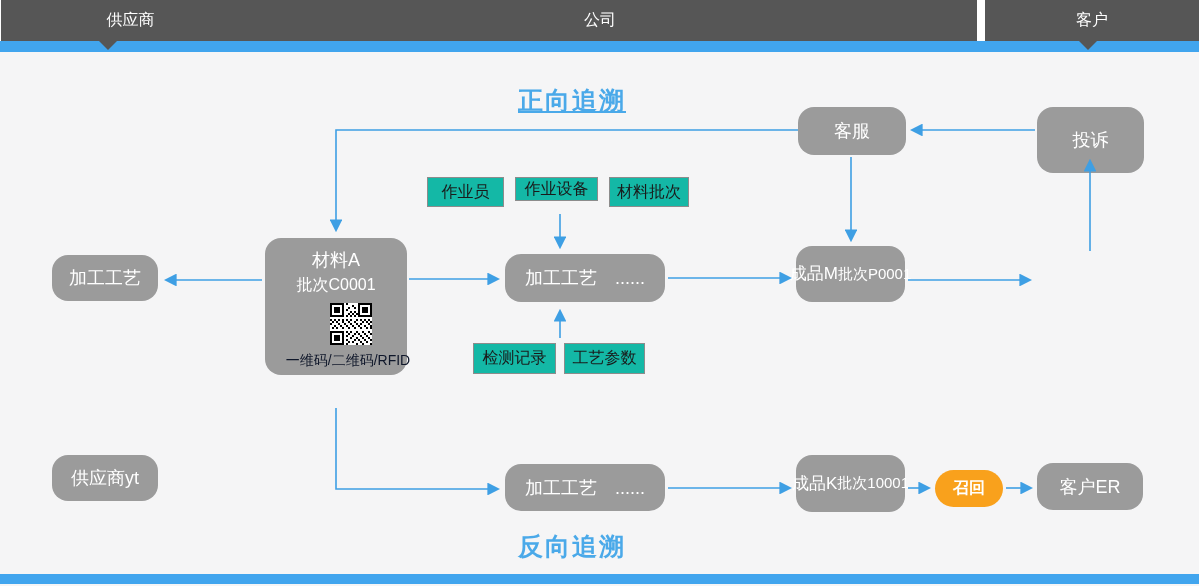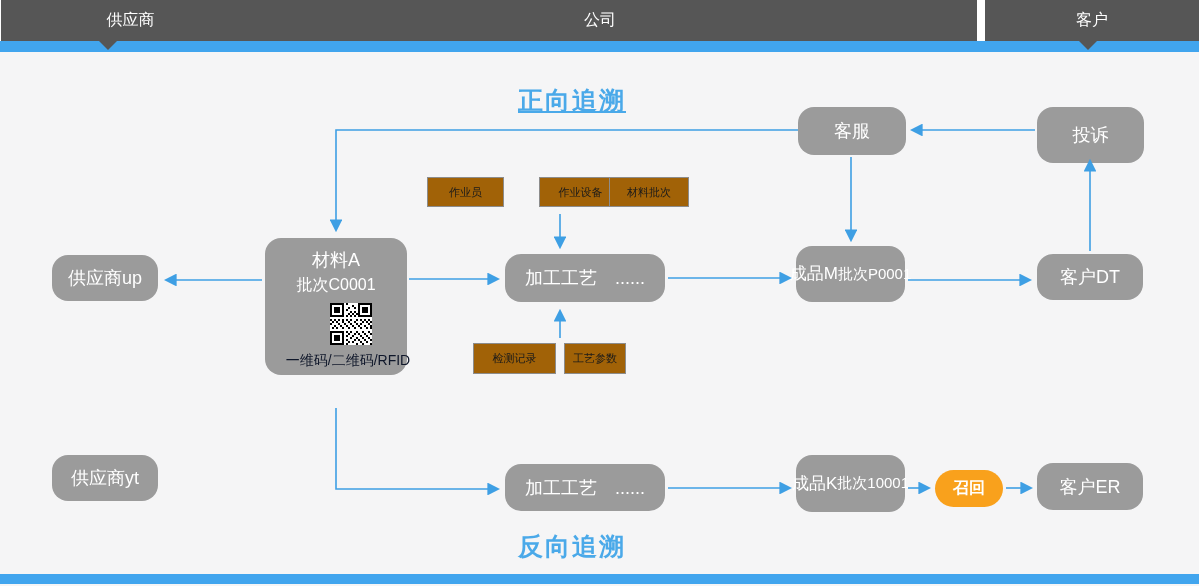--- a/index.html
+++ b/index.html
@@ -33,43 +33,43 @@
   #title-forward{left:452px;top:84px;text-decoration:underline;}
   #title-backward{left:452px;top:530px;}
   .gbox{
     position:absolute;background:var(--box_gray,#9B9B9B);color:#fff;
     display:flex;align-items:center;justify-content:center;
     font-size:18px;white-space:pre;text-align:center;border-radius:16px;
   }
   .stack{line-height:1.25;}
   .stack .sub{font-size:15px;}
   #n-kefu{left:798px;top:107px;width:108px;height:48px;}
-  #n-tousu{left:1037px;top:107px;width:107px;height:56px;}
+  #n-tousu{left:1037px;top:107px;width:107px;height:66px;}
   #n-supplier-up{left:52px;top:255px;width:106px;height:46px;}
   #n-material-a{left:265px;top:238px;width:142px;height:137px;flex-direction:column;justify-content:flex-start;padding-top:10px;box-sizing:border-box;}
   #n-material-a .mat-batch{font-size:16px;margin-top:3px;}
   #n-material-a .qr-wrap{margin-top:7px;line-height:0;}
   #n-material-a .mat-code{font-size:14px;color:#0f172a;margin-top:7px;margin-left:24px;}
   #n-process-1{left:505px;top:254px;width:160px;height:48px;}
   #n-product-m{left:796px;top:246px;width:109px;height:56px;font-size:17px;}
   #n-customer-dt{left:1037px;top:254px;width:106px;height:46px;}
   #n-supplier-yt{left:52px;top:455px;width:106px;height:46px;}
   #n-process-2{left:505px;top:464px;width:160px;height:47px;}
   #n-product-k{left:796px;top:455px;width:109px;height:57px;font-size:17px;}
   #n-customer-er{left:1037px;top:463px;width:106px;height:47px;}
   .wbox{
-    position:absolute;background:#a16207;border:1px solid var(--wbox_border,#8C8C8C);
-    color:#1a1a1a;display:flex;align-items:center;justify-content:center;font-size:11px;
+    position:absolute;background:#14b8a6;border:1px solid var(--wbox_border,#8C8C8C);
+    color:#1a1a1a;display:flex;align-items:center;justify-content:center;font-size:16px;
     box-sizing:border-box;
   }
   #n-operator{left:427px;top:177px;width:77px;height:30px;}
-  #n-equipment{left:515px;top:177px;width:83px;height:30px;margin-left:24px;}
+  #n-equipment{left:515px;top:177px;width:83px;height:24px;}
   #n-material-batch{left:609px;top:177px;width:80px;height:30px;}
   #n-inspection{left:473px;top:343px;width:83px;height:31px;}
-  #n-params{left:564px;top:343px;width:62px;height:31px;}
+  #n-params{left:564px;top:343px;width:81px;height:31px;}
   .pill{
     position:absolute;left:935px;top:470px;width:68px;height:37px;
     background:var(--recall_orange,#F9A11C);color:#fff;border-radius:19px;
     display:flex;align-items:center;justify-content:center;font-size:16px;font-weight:bold;
   }
   .arrow-layer{position:absolute;left:0;top:0;width:1199px;height:586px;pointer-events:none;z-index:2;}
   .arrow-layer line,.arrow-layer polyline{
     stroke:var(--arrow_blue,#3E9FE4);stroke-width:1.6;fill:none;
   }
   .ah{fill:var(--arrow_blue,#3E9FE4);}
@@ -118,21 +118,21 @@
     <line x1="1006" y1="488" x2="1030" y2="488" marker-end="url(#ah)"></line>
   </svg>
 
   <div class="gbox" id="n-kefu">
     <span>客服</span>
   </div>
   <div class="gbox" id="n-tousu">
     <span>投诉</span>
   </div>
   <div class="gbox" id="n-supplier-up">
-    <span>供应商up</span>
+    <span>加工工艺</span>
   </div>
 
   <div class="gbox" id="n-material-a">
     <span class="mat-title">材料A</span>
     <span class="mat-batch">批次C0001</span>
     <span class="qr-wrap">
       <svg width="42" height="42" viewBox="0 0 21 21" shape-rendering="crispEdges">
         <rect width="21" height="21" fill="#fff"></rect>
         <path fill="#000" d="M0 0h7v7H0z M14 0h7v7h-7z M0 14h7v7H0z"></path>
         <path fill="#fff" d="M1 1h5v5H1z M15 1h5v5h-5z M1 15h5v5H1z"></path>
@@ -142,23 +142,20 @@
     </span>
     <span class="mat-code">一维码/二维码/RFID</span>
   </div>
 
   <div class="gbox" id="n-process-1">
     <span>加工工艺　......</span>
   </div>
   <div class="gbox stack" id="n-product-m">
     <span>成品M</span>
     <span class="sub">批次P0001</span>
-  </div>
-  <div class="gbox" id="n-customer-dt">
-    <span>客户DT</span>
   </div>
   <div class="gbox" id="n-supplier-yt">
     <span>供应商yt</span>
   </div>
   <div class="gbox" id="n-process-2">
     <span>加工工艺　......</span>
   </div>
   <div class="gbox stack" id="n-product-k">
     <span>成品K</span>
     <span class="sub">批次10001</span>

